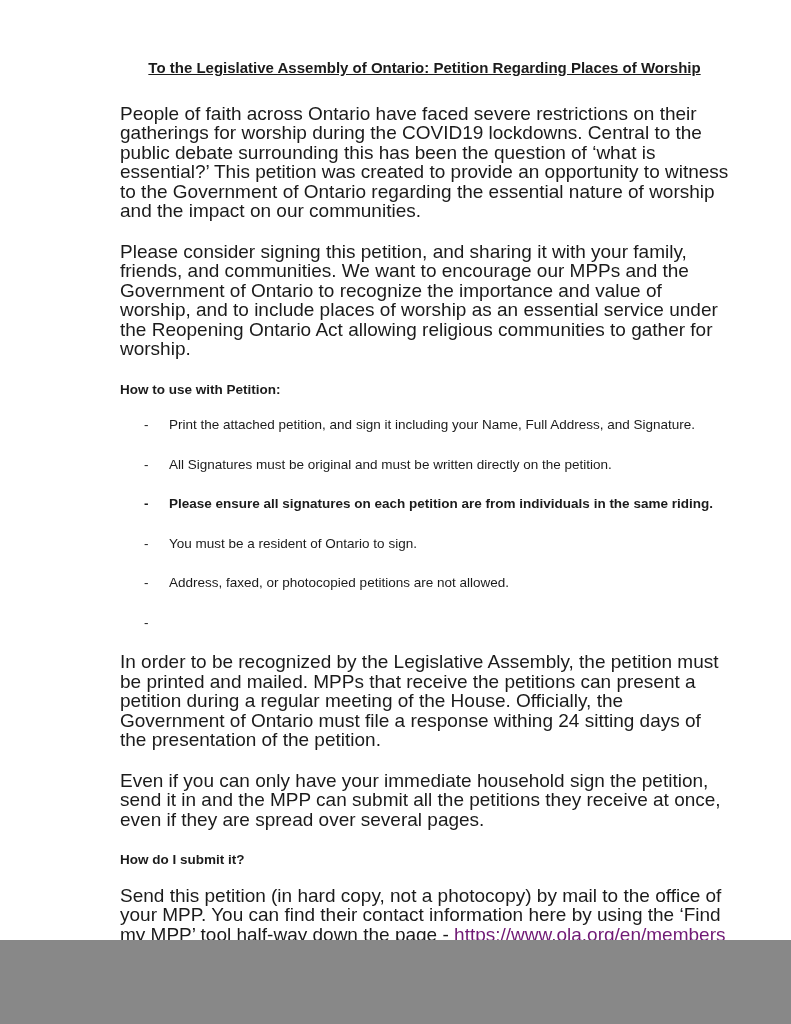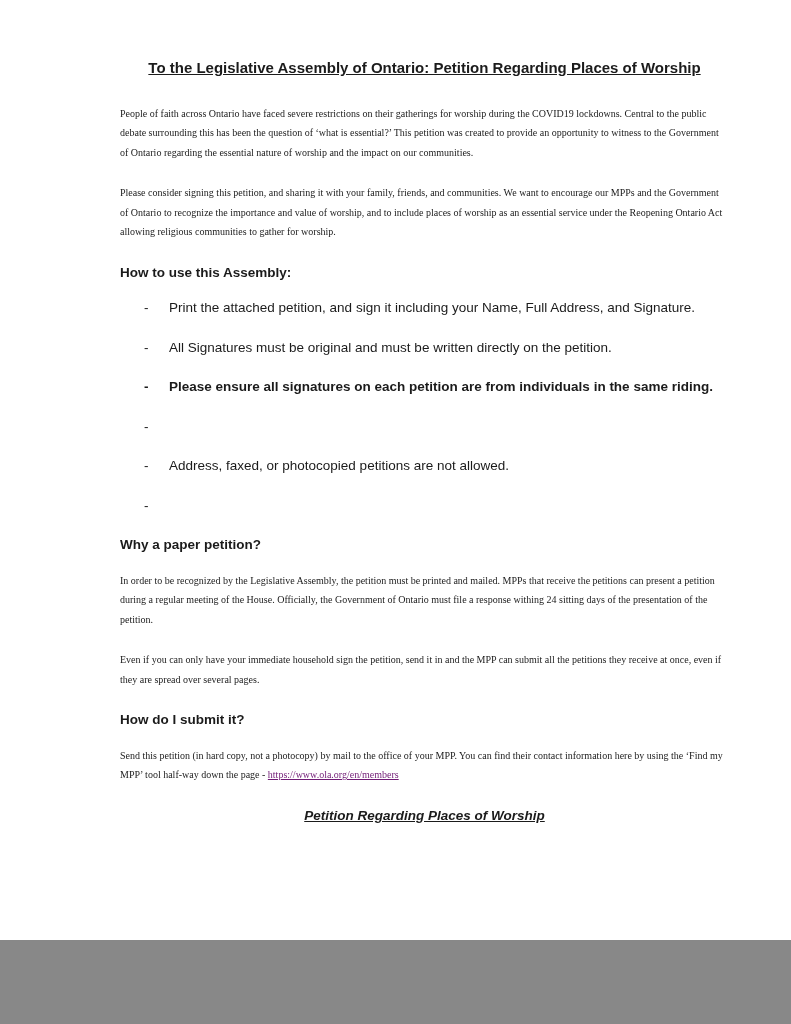--- a/index.html
+++ b/index.html
@@ -21,24 +21,23 @@
   }
   .title {
     font-size: 15px;
     font-weight: bold;
     text-decoration: underline;
     text-align: center;
     margin: 0 0 26px 0;
     line-height: 1.3;
   }
   p.body {
-    font-size: 10px;
+    font-size: 19px;
     line-height: 19.5px;
     margin: 12px 0 21px 0;
-    font-family: Liberation Serif, serif;
   }
   h2.heading {
     font-size: 13.5px;
     font-weight: bold;
     line-height: 19.5px;
     margin: 4px 0 16px 0;
   }
   .bullets { margin: 14px 0 0 0; }
   .bullet {
     display: flex;
@@ -78,48 +77,48 @@
 <body>
 
 <div class="page">
   <div class="content">
 
     <h1 class="title">To the Legislative Assembly of Ontario: Petition Regarding Places of Worship</h1>
 
     <p class="body">People of faith across Ontario have faced severe restrictions on their gatherings for worship during the COVID19 lockdowns. Central to the public debate surrounding this has been the question of ‘what is essential?’ This petition was created to provide an opportunity to witness to the Government of Ontario regarding the essential nature of worship and the impact on our communities.</p>
     <p class="body">Please consider signing this petition, and sharing it with your family, friends, and communities. We want to encourage our MPPs and the Government of Ontario to recognize the importance and value of worship, and to include places of worship as an essential service under the Reopening Ontario Act allowing religious communities to gather for worship.</p>
 
-    <h2 class="heading">How to use this Assembly:</h2>
+    <h2 class="heading">How to use with Petition:</h2>
 
     <div class="bullets">
       <div class="bullet">
         <span class="marker">-</span>
         <span class="bullet-text">Print the attached petition, and sign it including your Name, Full Address, and Signature.</span>
       </div>
       <div class="bullet">
         <span class="marker">-</span>
         <span class="bullet-text">All Signatures must be original and must be written directly on the petition.</span>
       </div>
       <div class="bullet bold">
         <span class="marker">-</span>
         <span class="bullet-text">Please ensure all signatures on each petition are from individuals in the same riding.</span>
       </div>
       <div class="bullet">
         <span class="marker">-</span>
+        <span class="bullet-text">You must be a resident of Ontario to sign.</span>
       </div>
       <div class="bullet">
         <span class="marker">-</span>
         <span class="bullet-text">Address, faxed, or photocopied petitions are not allowed.</span>
       </div>
       <div class="bullet">
         <span class="marker">-</span>
       </div>
     </div>
 
-    <h2 class="heading">Why a paper petition?</h2>
     <p class="body">In order to be recognized by the Legislative Assembly, the petition must be printed and mailed. MPPs that receive the petitions can present a petition during a regular meeting of the House. Officially, the Government of Ontario must file a response withing 24 sitting days of the presentation of the petition.</p>
 
     <p class="body">Even if you can only have your immediate household sign the petition, send it in and the MPP can submit all the petitions they receive at once, even if they are spread over several pages.</p>
 
     <h2 class="heading">How do I submit it?</h2>
     <p class="body"><span>Send this petition (in hard copy, not a photocopy) by mail to the office of your MPP. You can find their contact information here by using the ‘Find my MPP’ tool half-way down the page - </span><a class="link" href="#" style="color: #701a75;">https://www.ola.org/en/members</a></p>
 
     <p class="footer-title">Petition Regarding Places of Worship</p>
 
   </div>

